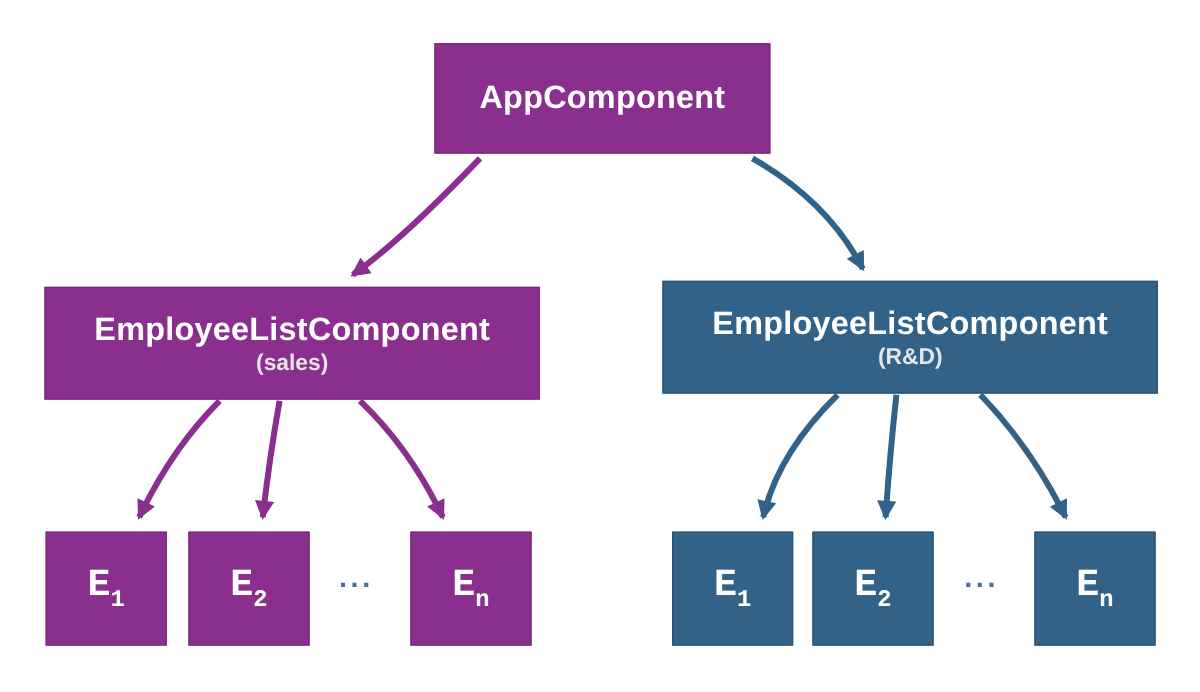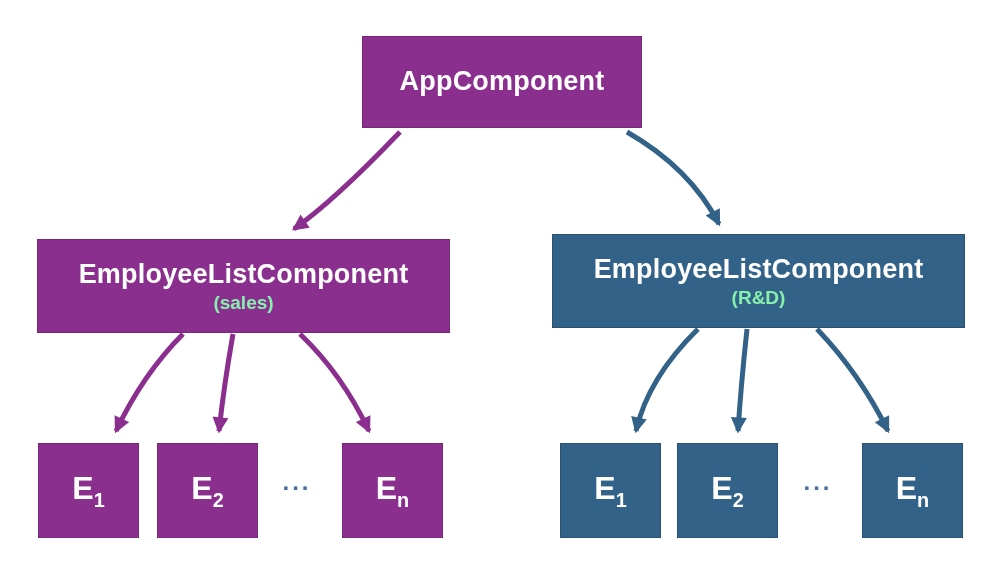--- a/index.html
+++ b/index.html
@@ -34,31 +34,31 @@
   }
   .purple {
     background: #8B2F8F;
     border: 1px solid #772879;
   }
   .blue {
     background: #336289;
     border: 1px solid #2A516F;
   }
   .node .title { font-size: 27px; letter-spacing: 0.2px; }
-  .node .subtitle { font-size: 19px; color: #86efac; margin-top: 2px; }
+  .node .subtitle { font-size: 19px; color: #e5e5e5; margin-top: 2px; }
 
   
   .app-node    { left: 362px; top: 36px;  width: 280px; height: 92px; }
   
   .sales-node  { left: 37px;  top: 239px; width: 413px; height: 94px; }
   .rnd-node    { left: 552px; top: 234px; width: 413px; height: 94px; }
 
   
   .e-box { width: 101px; height: 95px; }
-  .e-box .e-label { font-size: 32px; }
+  .e-box .e-label { font-size: 32px; font-family: Liberation Mono, monospace; }
   .e-box sub { font-size: 0.62em; position: relative; bottom: -1px; }
 
   .sales-e1 { left: 38px;  top: 443px; }
   .sales-e2 { left: 157px; top: 443px; }
   .sales-en { left: 342px; top: 443px; }
   .rnd-e1   { left: 560px; top: 443px; }
   .rnd-e2   { left: 677px; top: 443px; }
   .rnd-en   { left: 862px; top: 443px; }
 
   .ellipsis {

